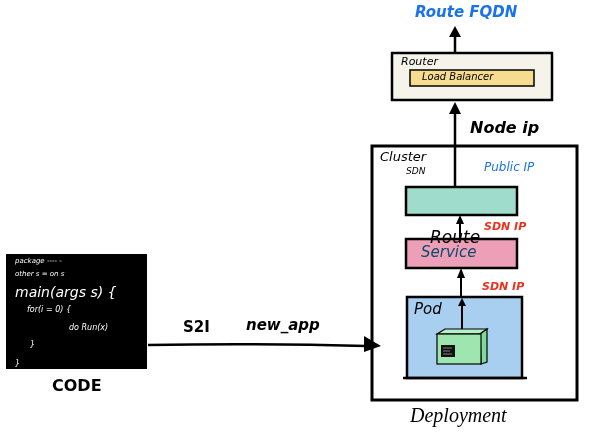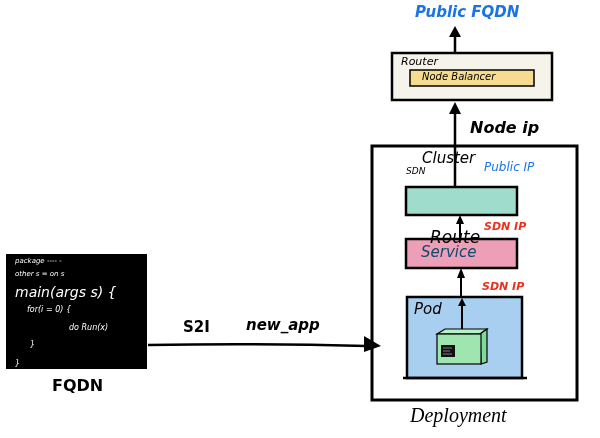--- a/index.html
+++ b/index.html
@@ -49,45 +49,45 @@
     <line x1="443" y1="351" x2="450" y2="351" stroke="#ccc" stroke-width="0.6"></line>
     <line x1="443" y1="354" x2="452" y2="354" stroke="#ccc" stroke-width="0.6"></line>
   </g>
 
   <rect x="6" y="254" width="141" height="115" fill="#000"></rect>
 
   <path d="M148,345 Q260,343 366,346" fill="none" stroke="#000" stroke-width="2.5"></path>
   <polygon points="364,336 381,346 364,352" fill="#000"></polygon>
 </svg>
 
-<div class="lbl" style="left:415px; top:3px; font-size:15px; color:#1a73e8; font-weight:bold;">Public FQDN</div>
+<div class="lbl" style="left:415px; top:3px; font-size:15px; color:#1a73e8; font-weight:bold;">Route FQDN</div>
 
 <div class="lbl" style="left:401px; top:55px; font-size:11px; color:#000;">Router</div>
-<div class="lbl" style="left:422px; top:71px; font-size:10px; color:#000;">Node Balancer</div>
+<div class="lbl" style="left:422px; top:71px; font-size:10px; color:#000;">Load Balancer</div>
 
 <div class="lbl" style="left:470px; top:118px; font-size:16px; color:#000; font-weight:bold;">Node ip</div>
 
-<div class="lbl" style="left:380px; top:149px; font-size:15px; color:#000;margin-left:42px;">Cluster</div>
+<div class="lbl" style="left:380px; top:149px; font-size:13px; color:#000;">Cluster</div>
 <div class="lbl" style="left:386px; top:166px; font-size:9px; color:#000; font-weight:normal;margin-left:20px;">SDN</div>
 
 <div class="lbl" style="left:484px; top:160px; font-size:12px; color:#1a73e8;">Public IP</div>
 
 <div class="lbl" style="left:430px; top:189px; font-size:17px; color:#000;margin-top:38px;">Route</div>
 
 <div class="lbl" style="left:484px; top:220px; font-size:11px; color:#e8321e; font-weight:bold;">SDN IP</div>
 
 <div class="lbl" style="left:421px; top:243px; font-size:15px; color:#0c4a6e;">Service</div>
 
 <div class="lbl" style="left:482px; top:280px; font-size:11px; color:#e8321e; font-weight:bold;">SDN IP</div>
 
 <div class="lbl" style="left:414px; top:300px; font-size:15px; color:#000;">Pod</div>
 
 <div class="lbl" style="left:410px; top:404px; font-size:20px; color:#000;font-family:Liberation Serif, serif;">Deployment</div>
 
-<div class="lbl" style="left:52px; top:376px; font-size:16px; color:#000; font-weight:bold; font-style:normal;">FQDN</div>
+<div class="lbl" style="left:52px; top:376px; font-size:16px; color:#000; font-weight:bold; font-style:normal;">CODE</div>
 
 <div class="lbl" style="left:15px; top:257px; font-size:7px; color:#fff;">package ---- -</div>
 <div class="lbl" style="left:15px; top:270px; font-size:7px; color:#fff;">other s = on s</div>
 <div class="lbl" style="left:15px; top:284px; font-size:14px; color:#fff;">main(args s) {</div>
 <div class="lbl" style="left:27px; top:305px; font-size:8px; color:#fff;">for(i = 0) {</div>
 <div class="lbl" style="left:38px; top:323px; font-size:8px; color:#fff;padding-left:31px;">do Run(x)</div>
 <div class="lbl" style="left:30px; top:340px; font-size:8px; color:#fff;">}</div>
 <div class="lbl" style="left:15px; top:359px; font-size:8px; color:#fff;">}</div>
 
 <div class="lbl" style="left:183px; top:318px; font-size:15px; color:#000; font-weight:bold; font-style:normal;">S2I</div>

